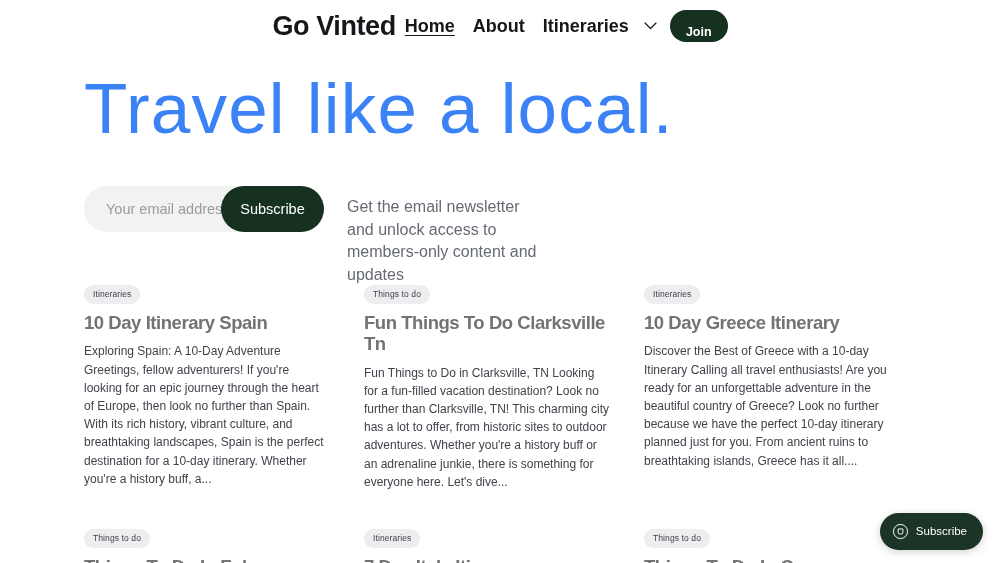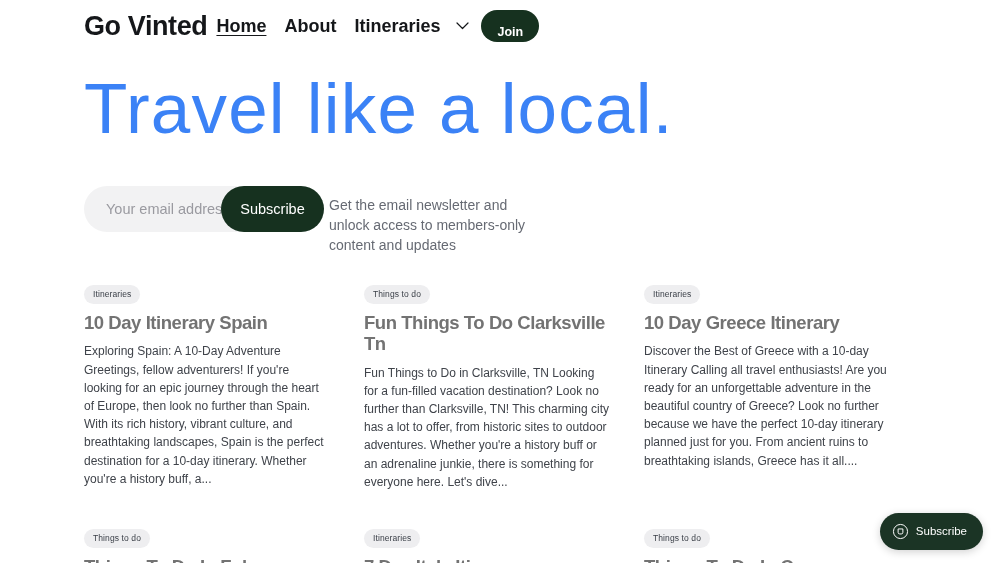--- a/index.html
+++ b/index.html
@@ -14,21 +14,21 @@
   .page { position: relative; width: 1000px; height: 563px; overflow: hidden; }
 
   
   .site-header {
     position: absolute;
     top: 0; left: 0;
     width: 1000px;
     height: 52px;
     display: flex;
     align-items: center;
-    justify-content: flex-start;
+    justify-content: center;
     padding: 0 84px;
   }
   .brand {
     font-size: 27px;
     font-weight: 700;
     letter-spacing: -0.4px;
     color: #15171a;
     line-height: 1;
     white-space: nowrap;
   }
@@ -129,24 +129,24 @@
     border-radius: 999px;
     font-size: 14.5px;
     font-weight: 500;
     cursor: pointer;
     font-family: "Liberation Sans", sans-serif;
     line-height: 1;
     white-space: nowrap;
   }
   .form-note {
     position: absolute;
-    left: 329px;
+    left: 347px;
     top: 196px;
     width: 200px;
-    font-size: 14px;
+    font-size: 16px;
     line-height: 1.42;
     color: #666a73;
   }
 
   
   .post-grid {
     position: absolute;
     top: 283px;
     left: 84px;
     width: 832px;

